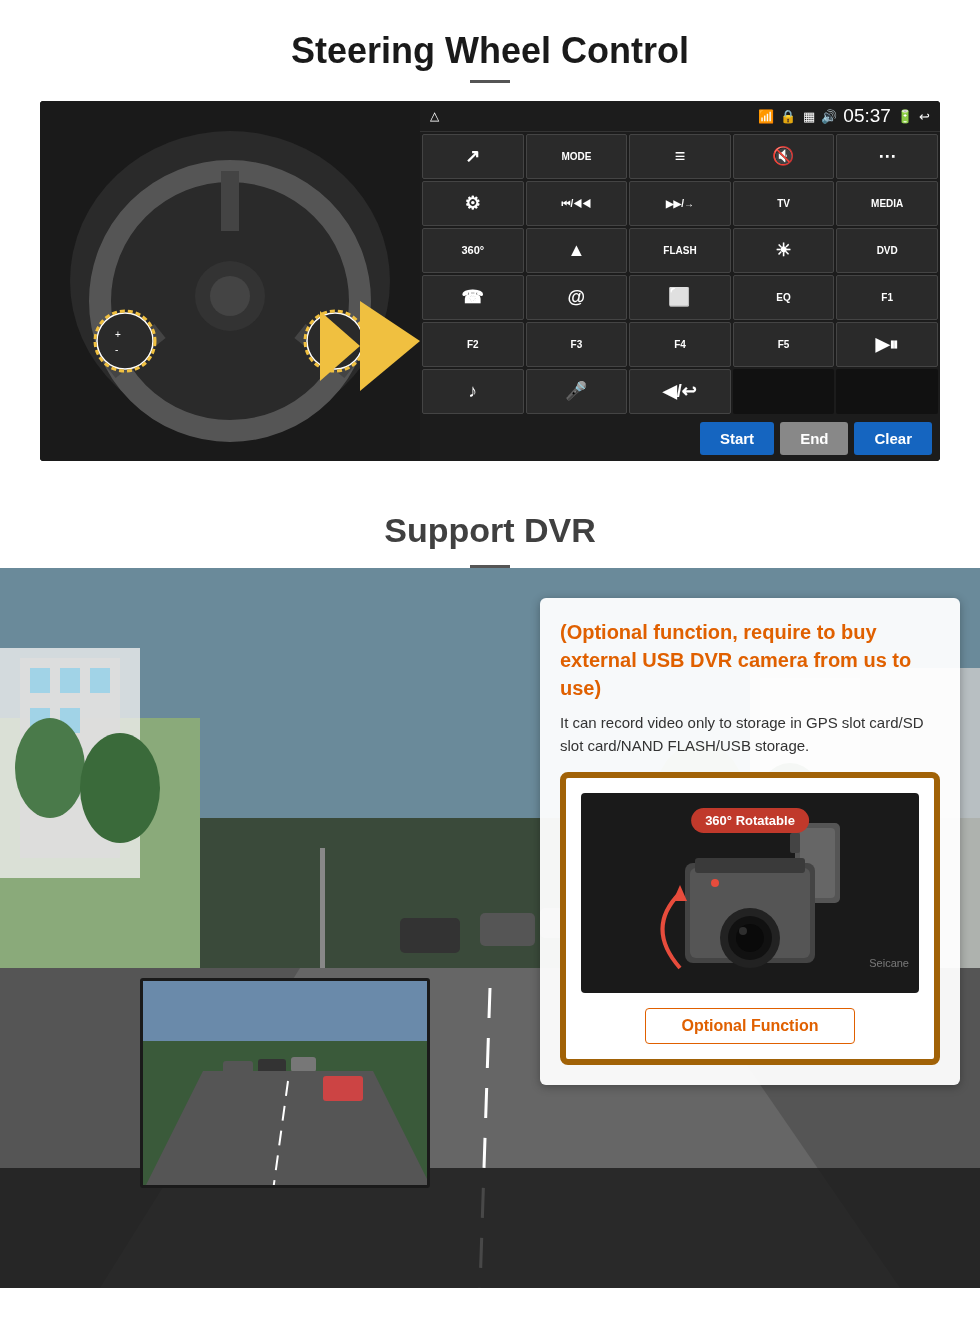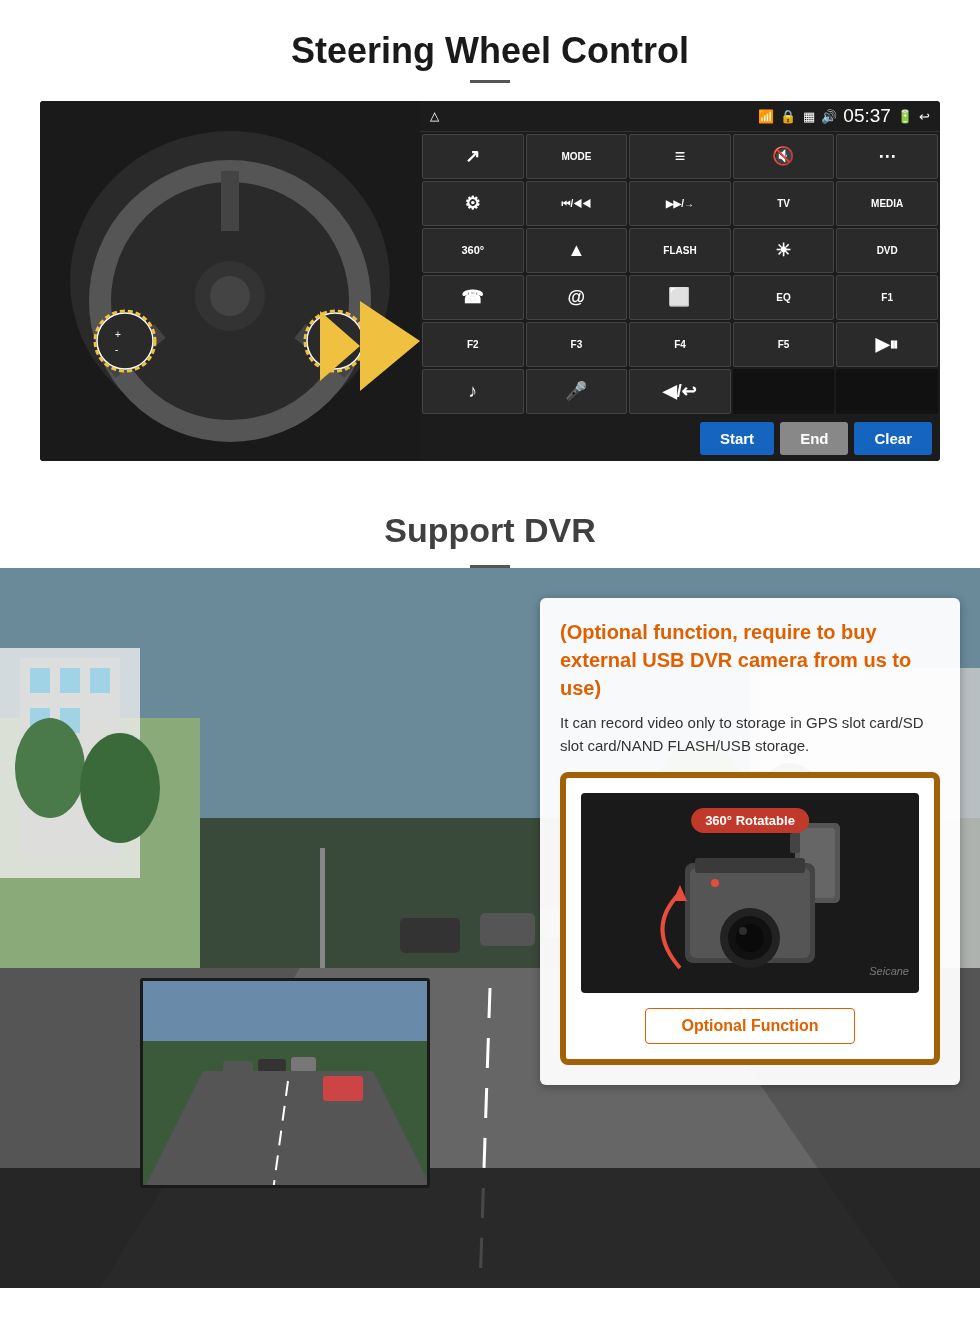--- a/index.html
+++ b/index.html
@@ -217,25 +217,24 @@
       transform: translateX(-50%);
       background: #c0392b;
       color: #fff;
       font-size: 13px;
       font-weight: bold;
       padding: 5px 14px;
       border-radius: 20px;
     }
     .seicane-watermark {
       position: absolute;
-      bottom: 16px;
+      bottom: 24px;
       right: 10px;
       color: rgba(255,255,255,0.4);
       font-size: 11px;
-      font-style: italic;
     }
 
     .optional-function-label {
       color: #e06000;
       font-size: 16px;
       font-weight: bold;
       border: 1px solid #e06000;
       border-radius: 4px;
       padding: 8px 36px;
       display: inline-block;

